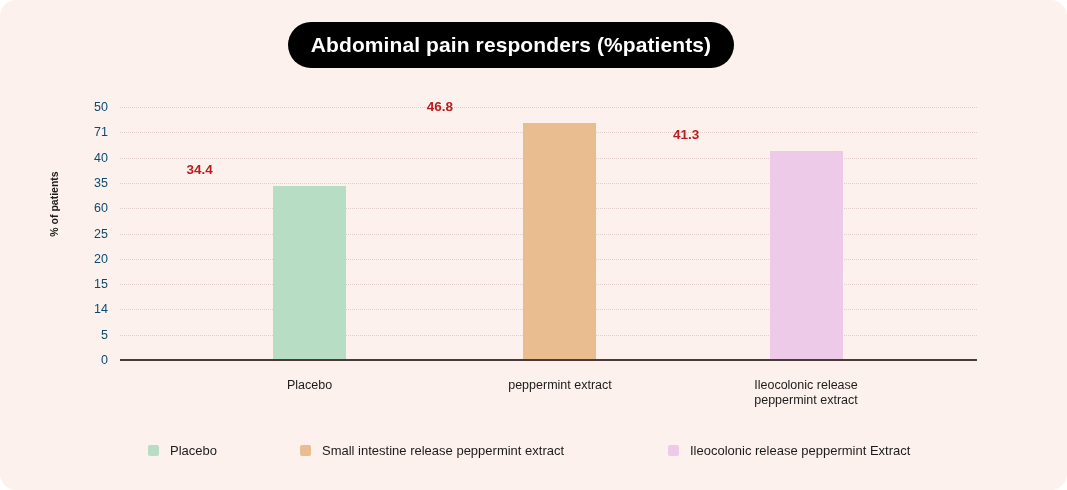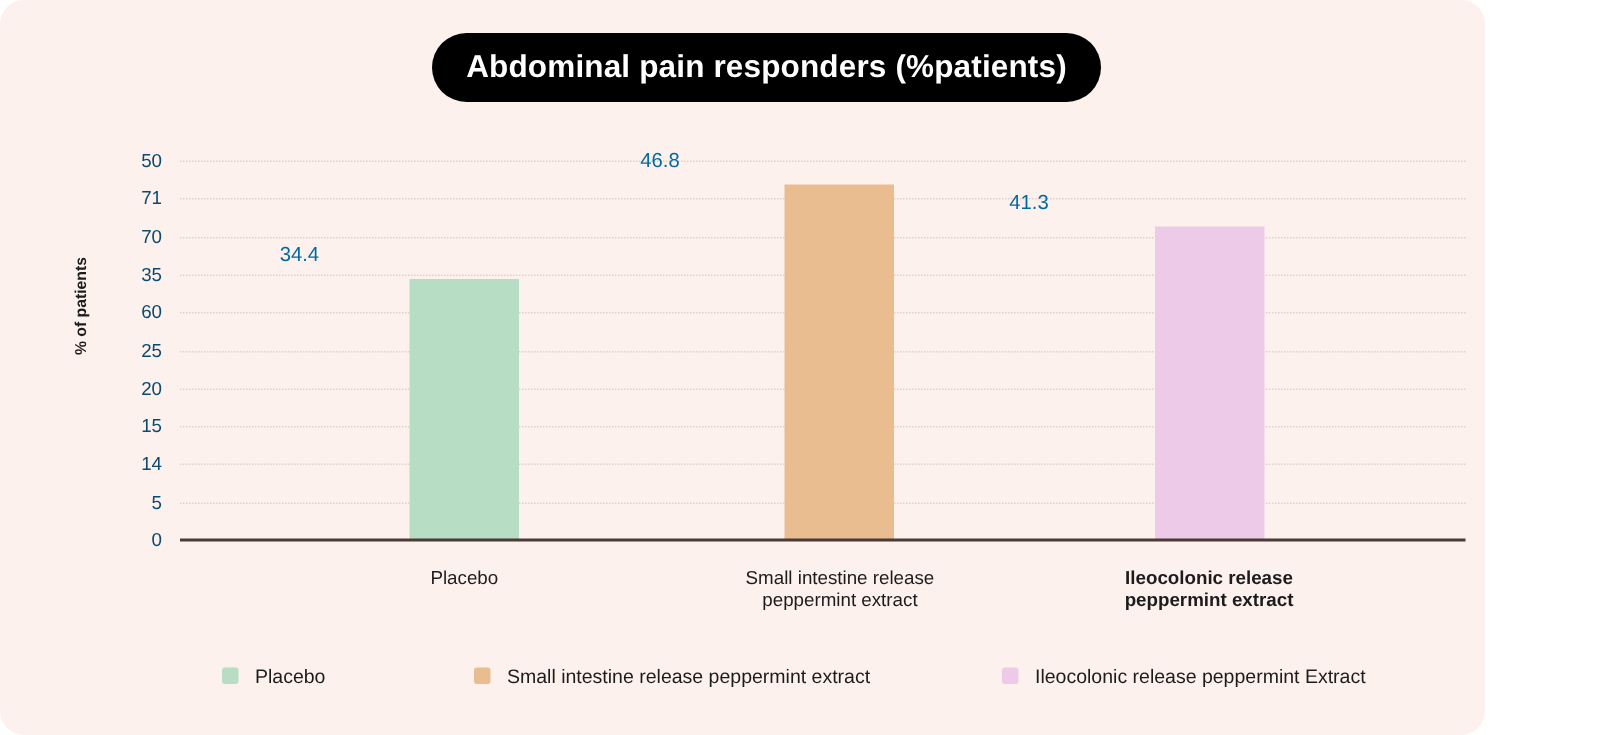--- a/index.html
+++ b/index.html
@@ -8,21 +8,21 @@
     background: #ffffff;
   }
   body {
     width: 1067px;
     height: 490px;
     font-family: "Liberation Sans", sans-serif;
     overflow: hidden;
   }
   #card {
     position: relative;
-    width: 990px;
+    width: 1067px;
     height: 490px;
     box-sizing: border-box;
     background: #fdf1ed;
     border-radius: 16px;
     overflow: hidden;
   }
 
   
   #title-pill {
     position: absolute;
@@ -101,22 +101,22 @@
 
   
   .bar {
     position: absolute;
     bottom: 0;
   }
   .bar-value {
     position: absolute;
     transform: translateX(-50%);
     font-size: 13.5px;
-    font-weight: normal;
-    color: #0369a1;
+    font-weight: bold;
+    color: #b91c1c;
     white-space: nowrap;
   }
 
   
   .xcat {
     position: absolute;
     top: 378px;
     transform: translateX(-50%);
     width: 230px;
     text-align: center;
@@ -157,21 +157,21 @@
 
   <div id="title-pill">
     <span id="title-text">Abdominal pain responders (%patients)</span>
   </div>
 
   <div id="ylabel">% of patients</div>
 
   <div id="ytick-col">
       <div class="ytick" style="top: 0px;">50</div>
       <div class="ytick" style="top: 25.3px;">71</div>
-      <div class="ytick" style="top: 50.6px;">70</div>
+      <div class="ytick" style="top: 50.6px;">40</div>
       <div class="ytick" style="top: 75.9px;">35</div>
       <div class="ytick" style="top: 101.2px;">60</div>
       <div class="ytick" style="top: 126.5px;">25</div>
       <div class="ytick" style="top: 151.8px;">20</div>
       <div class="ytick" style="top: 177.1px;">15</div>
       <div class="ytick" style="top: 202.4px;">14</div>
       <div class="ytick" style="top: 227.7px;">5</div>
       <div class="ytick" style="top: 253px;">0</div>
     </div>
 
@@ -191,35 +191,34 @@
       <div class="bar" style="left: 649.529px; width: 73px; height: 208.978px; background: rgb(237, 203, 232);"></div>
     </div>
 
   <div id="axis-line"></div>
 
   <div id="xcats">
       <div class="xcat" style="left: 309.568px;">
         <div>Placebo</div>
       </div>
       <div class="xcat" style="left: 559.984px;">
-        <div>Small intestine release</div>
         <div>peppermint extract</div>
       </div>
-      <div class="xcat" style="left: 806.029px; font-weight: bold;">
+      <div class="xcat" style="left: 806.029px;">
         <div>Ileocolonic release</div>
         <div>peppermint extract</div>
       </div>
     </div>
 
   <div id="legend">
       <div class="legend-item" style="position: absolute; left: 0px;">
         <span class="legend-swatch" style="background: rgb(183, 221, 196);"></span>
         <span class="legend-label">Placebo</span>
       </div>
-      <div class="legend-item" style="position: absolute; left: 168px;">
+      <div class="legend-item" style="position: absolute; left: 152px;">
         <span class="legend-swatch" style="background: rgb(233, 189, 144);"></span>
         <span class="legend-label">Small intestine release peppermint extract</span>
       </div>
       <div class="legend-item" style="position: absolute; left: 520px; justify-content: space-between;">
         <span class="legend-swatch" style="background: rgb(237, 203, 232);"></span>
         <span class="legend-label">Ileocolonic release peppermint Extract</span>
       </div>
     </div>
 
 <div class="bar-value" style="left: 189.568px; top: 161.936px; margin-left: 10px;">34.4</div>

